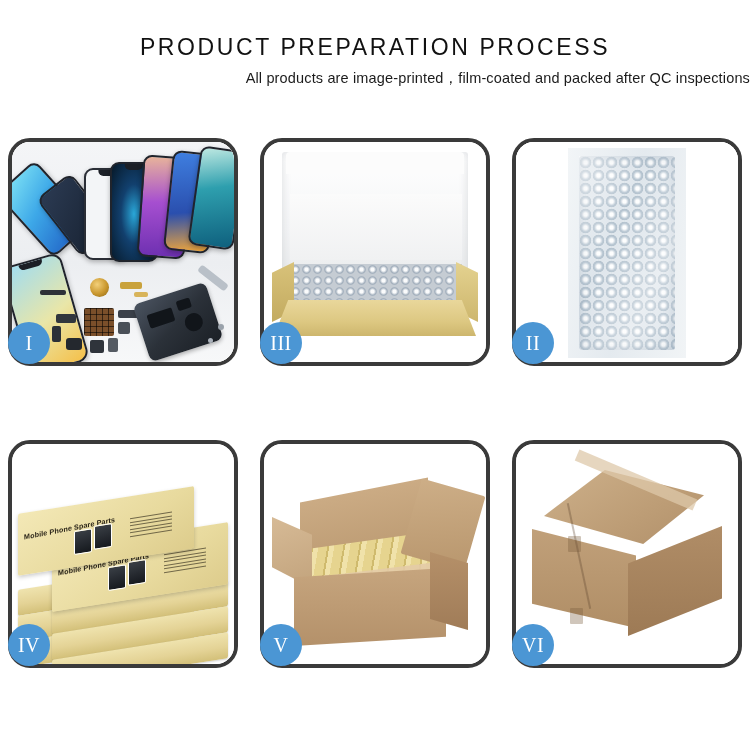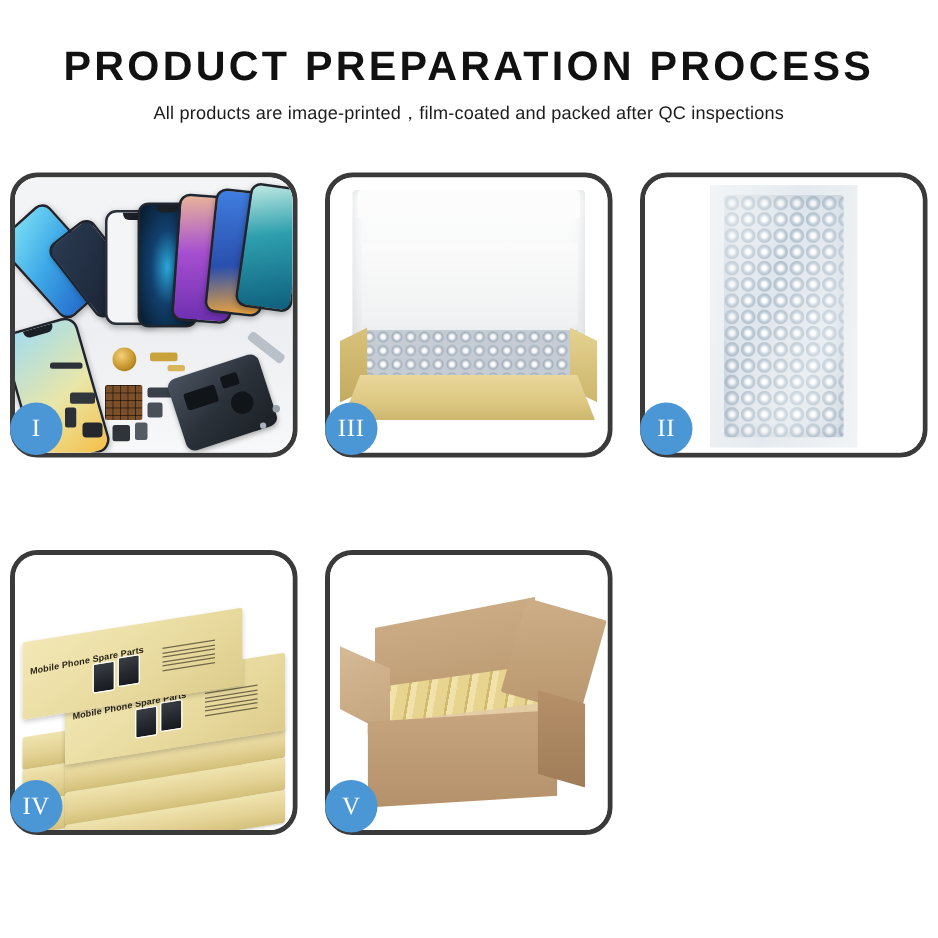--- a/index.html
+++ b/index.html
@@ -15,35 +15,36 @@
     position: relative;
   }
 
   
   .header {
     padding-top: 34px;
     text-align: center;
   }
   .title {
     font-family: "Liberation Sans", sans-serif;
-    font-size: 33px;
-    font-weight: 700;
+    font-size: 23px;
+    font-weight: 400;
     letter-spacing: 2.6px;
     color: #111111;
     line-height: 1.15;
     white-space: nowrap;
   }
   .subtitle {
     margin-top: 9px;
     font-family: "Liberation Sans", sans-serif;
     font-size: 14.5px;
     font-weight: 400;
     letter-spacing: 0.15px;
     color: #1b1b1b;
     white-space: nowrap;
+    text-align: right;
   }
 
   
   .grid {
     position: absolute;
     left: 8px;
     top: 138px;
     width: 734px;
     display: grid;
     grid-template-columns: 230px 230px 230px;
@@ -548,14 +549,26 @@
       <div class="c5-contents"></div>
       <div class="c5-flap-l"></div>
       <div class="c5-flap-r"></div>
       <div class="c5-rim"></div>
       <div class="c5-front"></div>
       <div class="c5-side"></div>
     </div>
     <div class="badge">V</div>
   </div>
 
+  <div class="panel">
+    <div class="panel-inner">
+      <div class="c6-top"></div>
+      <div class="c6-tape"></div>
+      <div class="c6-front"></div>
+      <div class="c6-side"></div>
+      <div class="c6-seam" style="left:62px;top:58px;width:2px;height:108px;transform:rotate(-12deg);"></div>
+      <div class="c6-tab" style="left:52px;top:92px;"></div>
+      <div class="c6-tab" style="left:54px;top:164px;"></div>
+    </div>
+    <div class="badge">VI</div>
+  </div>
 
 </div>
 
 </body></html>

